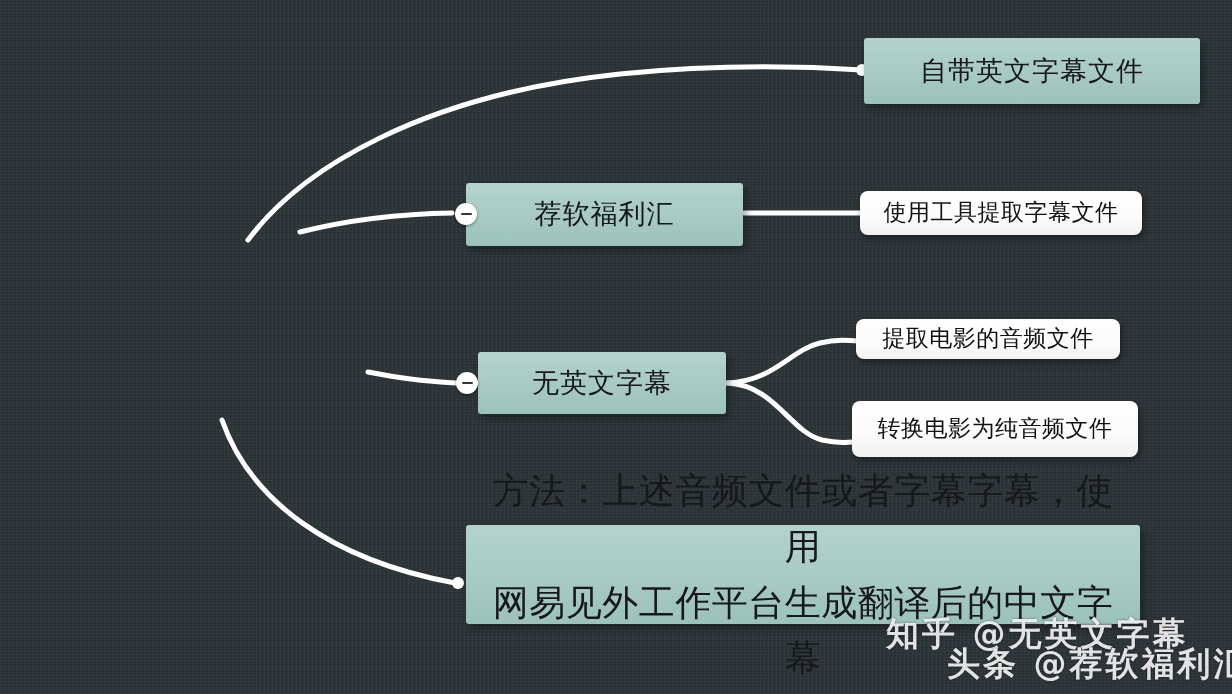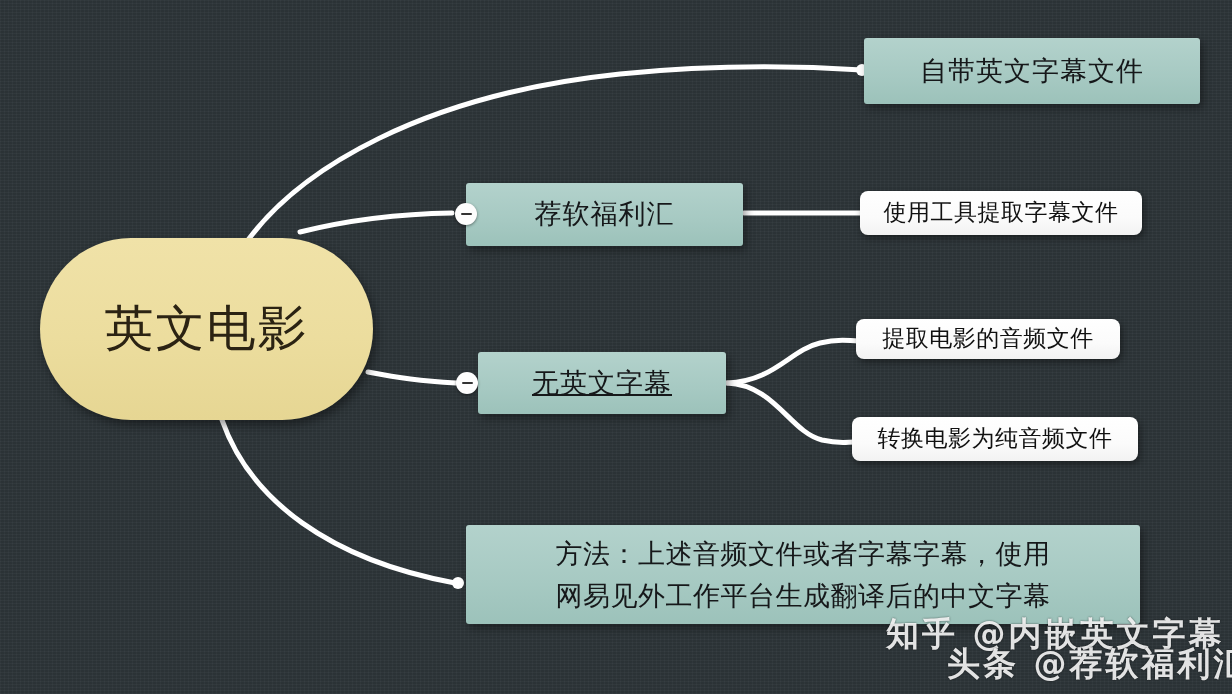--- a/index.html
+++ b/index.html
@@ -73,43 +73,43 @@
     background: linear-gradient(180deg, #b3d2cc 0%, #a6c9c2 60%, #9cc2ba 100%);
     border-radius: 3px;
     box-shadow: 3px 4px 8px rgba(0,0,0,0.38);
     font-size: 27px;
     color: #16181a;
     letter-spacing: 1px;
   }
 
   .node-n1 { left: 864px; top: 38px;  width: 336px; height: 66px; }
   .node-n2 { left: 466px; top: 183px; width: 277px; height: 63px; }
-  .node-n3 { left: 478px; top: 352px; width: 248px; height: 62px; text-decoration: underline; }
+  .node-n3 { left: 478px; top: 352px; width: 248px; height: 62px; }
 
   .node-n4 {
     left: 466px; top: 525px; width: 674px; height: 99px;
-    font-size: 27px;
+    font-size: 36px;
     line-height: 1.55;
     padding: 4px 14px;
     letter-spacing: 0.5px;
   }
 
   
   .node-white {
     background: linear-gradient(180deg, #ffffff 0%, #fbfbfb 60%, #f2f2f2 100%);
     border-radius: 8px;
     box-shadow: 2px 3px 7px rgba(0,0,0,0.42);
     font-size: 23px;
     color: #111111;
     letter-spacing: 0.5px;
   }
 
   .node-w1 { left: 860px; top: 191px; width: 282px; height: 44px; }
   .node-w2 { left: 856px; top: 319px; width: 264px; height: 40px; }
-  .node-w3 { left: 852px; top: 417px; width: 286px; height: 44px; }
+  .node-w3 { left: 852px; top: 401px; width: 286px; height: 56px; }
 
   
   .toggle {
     position: absolute;
     width: 22px;
     height: 22px;
     border-radius: 50%;
     background: #fdfdfd;
     box-shadow: 0 1px 3px rgba(0,0,0,0.45);
     display: flex;
@@ -158,23 +158,20 @@
     <path d="M 222,420 C 250,500 330,560 455,583" fill="none" stroke="#ffffff" stroke-width="5" stroke-linecap="round"></path>
     <circle cx="458" cy="583" r="6" fill="#ffffff"></circle>
 
     <path d="M 744,213 L 860,213" fill="none" stroke="#ffffff" stroke-width="5" stroke-linecap="round"></path>
 
     <path d="M 727,383 C 775,381 790,350 820,343 C 840,338 848,341 858,341" fill="none" stroke="#ffffff" stroke-width="5" stroke-linecap="round"></path>
 
     <path d="M 727,383 C 775,385 790,432 822,440 C 840,444 846,442 854,442" fill="none" stroke="#ffffff" stroke-width="5" stroke-linecap="round"></path>
   </svg>
 
-  <div class="node node-root">
-    <span>英文电影</span>
-  </div>
 
   <div class="node node-teal node-n1">
     <span>自带英文字幕文件</span>
   </div>
 
   <div class="node node-teal node-n2">
     <span>荐软福利汇</span>
   </div>
   <div class="toggle tg-n2"></div>
 
@@ -193,16 +190,16 @@
   </div>
 
   <div class="node node-white node-w2">
     <span>提取电影的音频文件</span>
   </div>
 
   <div class="node node-white node-w3">
     <span>转换电影为纯音频文件</span>
   </div>
 
-  <div class="watermark wm-zhihu">知乎 @内嵌英文字幕</div>
+  <div class="watermark wm-zhihu">知乎 @无英文字幕</div>
   <div class="watermark wm-toutiao">头条 @荐软福利汇</div>
 
 </div>
 
 </body></html>

